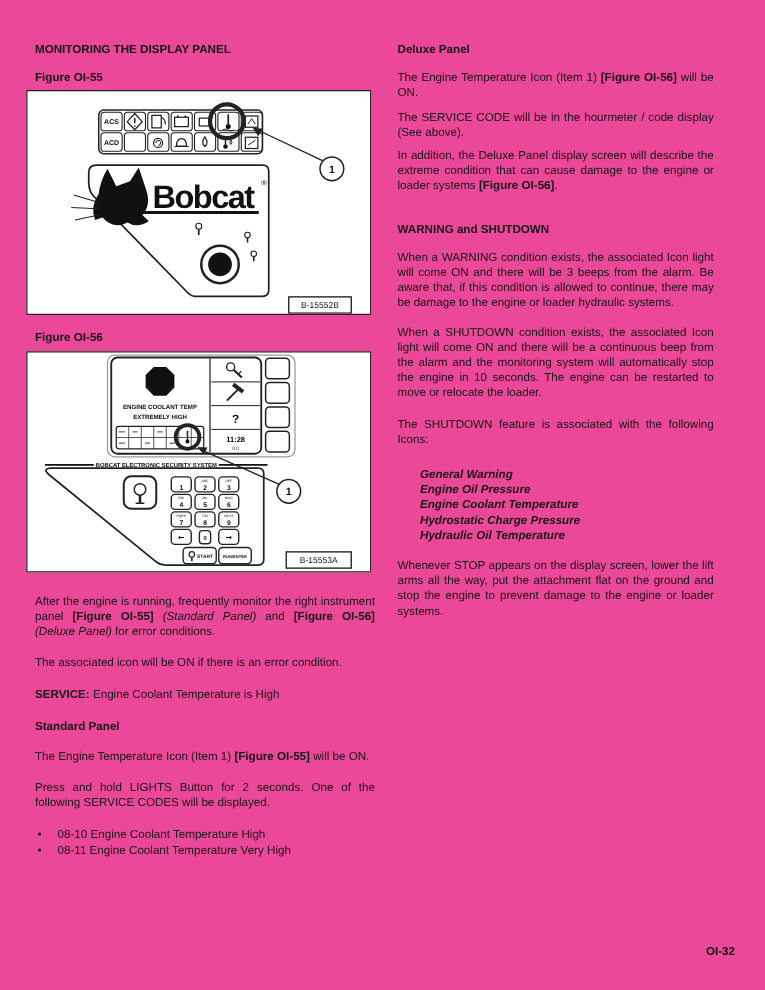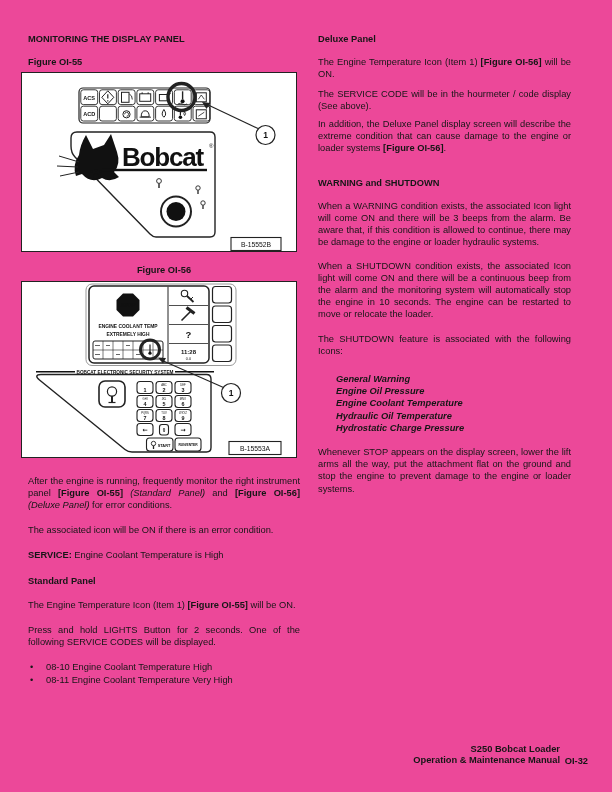--- a/index.html
+++ b/index.html
@@ -4,21 +4,21 @@
 <style>
   html,body{margin:0;padding:0;background:#fff;}
   .page{position:relative;width:612px;height:792px;background:#ec4899;overflow:hidden;
         font-family:"Liberation Sans",sans-serif;font-size:9.3px;line-height:12.2px;color:#161616;}
   .col{position:absolute;top:30px;}
   .col-left{left:28px;width:272px;}
   .col-right{left:307px;width:253px;margin-left:11px;}
   .h{font-weight:bold;margin:0;}
   .h-main{margin:3px 0 11px 0;}
   .cap{font-weight:bold;margin:0 0 4px 0;}
-  .cap56{margin-top:3px;text-align:center;}
+  .cap56{margin-top:3px;}
   .p{text-align:justify;margin:0 0 13px 0;}
   .mb7{margin-bottom:7px;} .mb6{margin-bottom:6px;} .mb22{margin-bottom:22px;}
   .mb11{margin-bottom:11px;} .mb12{margin-bottom:12px;} .mb16{margin-bottom:16px;}
   .figure{position:relative;border:1.5px solid #222;width:274px;margin-left:-7px;background:#fff;}
   .fig55{height:178px;margin-bottom:12px;}
   .fig56{height:175px;margin-bottom:17px;}
   .figsvg{position:absolute;left:0;top:0;width:100%;height:100%;}
   .figsvg text{fill:#111;}
   .ln{fill:none;stroke:#222;}
   .t-acs{font:bold 5.6px "Liberation Sans",sans-serif;text-anchor:middle;}
@@ -356,27 +356,23 @@
     <p class="p mb11">When a WARNING condition exists, the associated Icon light will come ON and there will be 3 beeps from the alarm. Be aware that, if this condition is allowed to continue, there may be damage to the engine or loader hydraulic systems.</p>
 
     <p class="p mb12">When a SHUTDOWN condition exists, the associated Icon light will come ON and there will be a continuous beep from the alarm and the monitoring system will automatically stop the engine in 10 seconds. The engine can be restarted to move or relocate the loader.</p>
 
     <p class="p mb16">The SHUTDOWN feature is associated with the following Icons:</p>
 
     <div class="icon-list">
       <div>General Warning</div>
       <div>Engine Oil Pressure</div>
       <div>Engine Coolant Temperature</div>
+      <div>Hydrostatic Charge Pressure</div>
       <div>Hydraulic Oil Temperature</div>
-      <div>Hydrostatic Charge Pressure</div>
     </div>
 
     <p class="p">Whenever STOP appears on the display screen, lower the lift arms all the way, put the attachment flat on the ground and stop the engine to prevent damage to the engine or loader systems.</p>
 
   </div>
 
   <div class="footer-page">OI-32</div>
-  <div class="footer-right">
-    <div>S250 Bobcat Loader</div>
-    <div>Operation &amp; Maintenance Manual</div>
-  </div>
 
 </div>
 
 </body></html>

